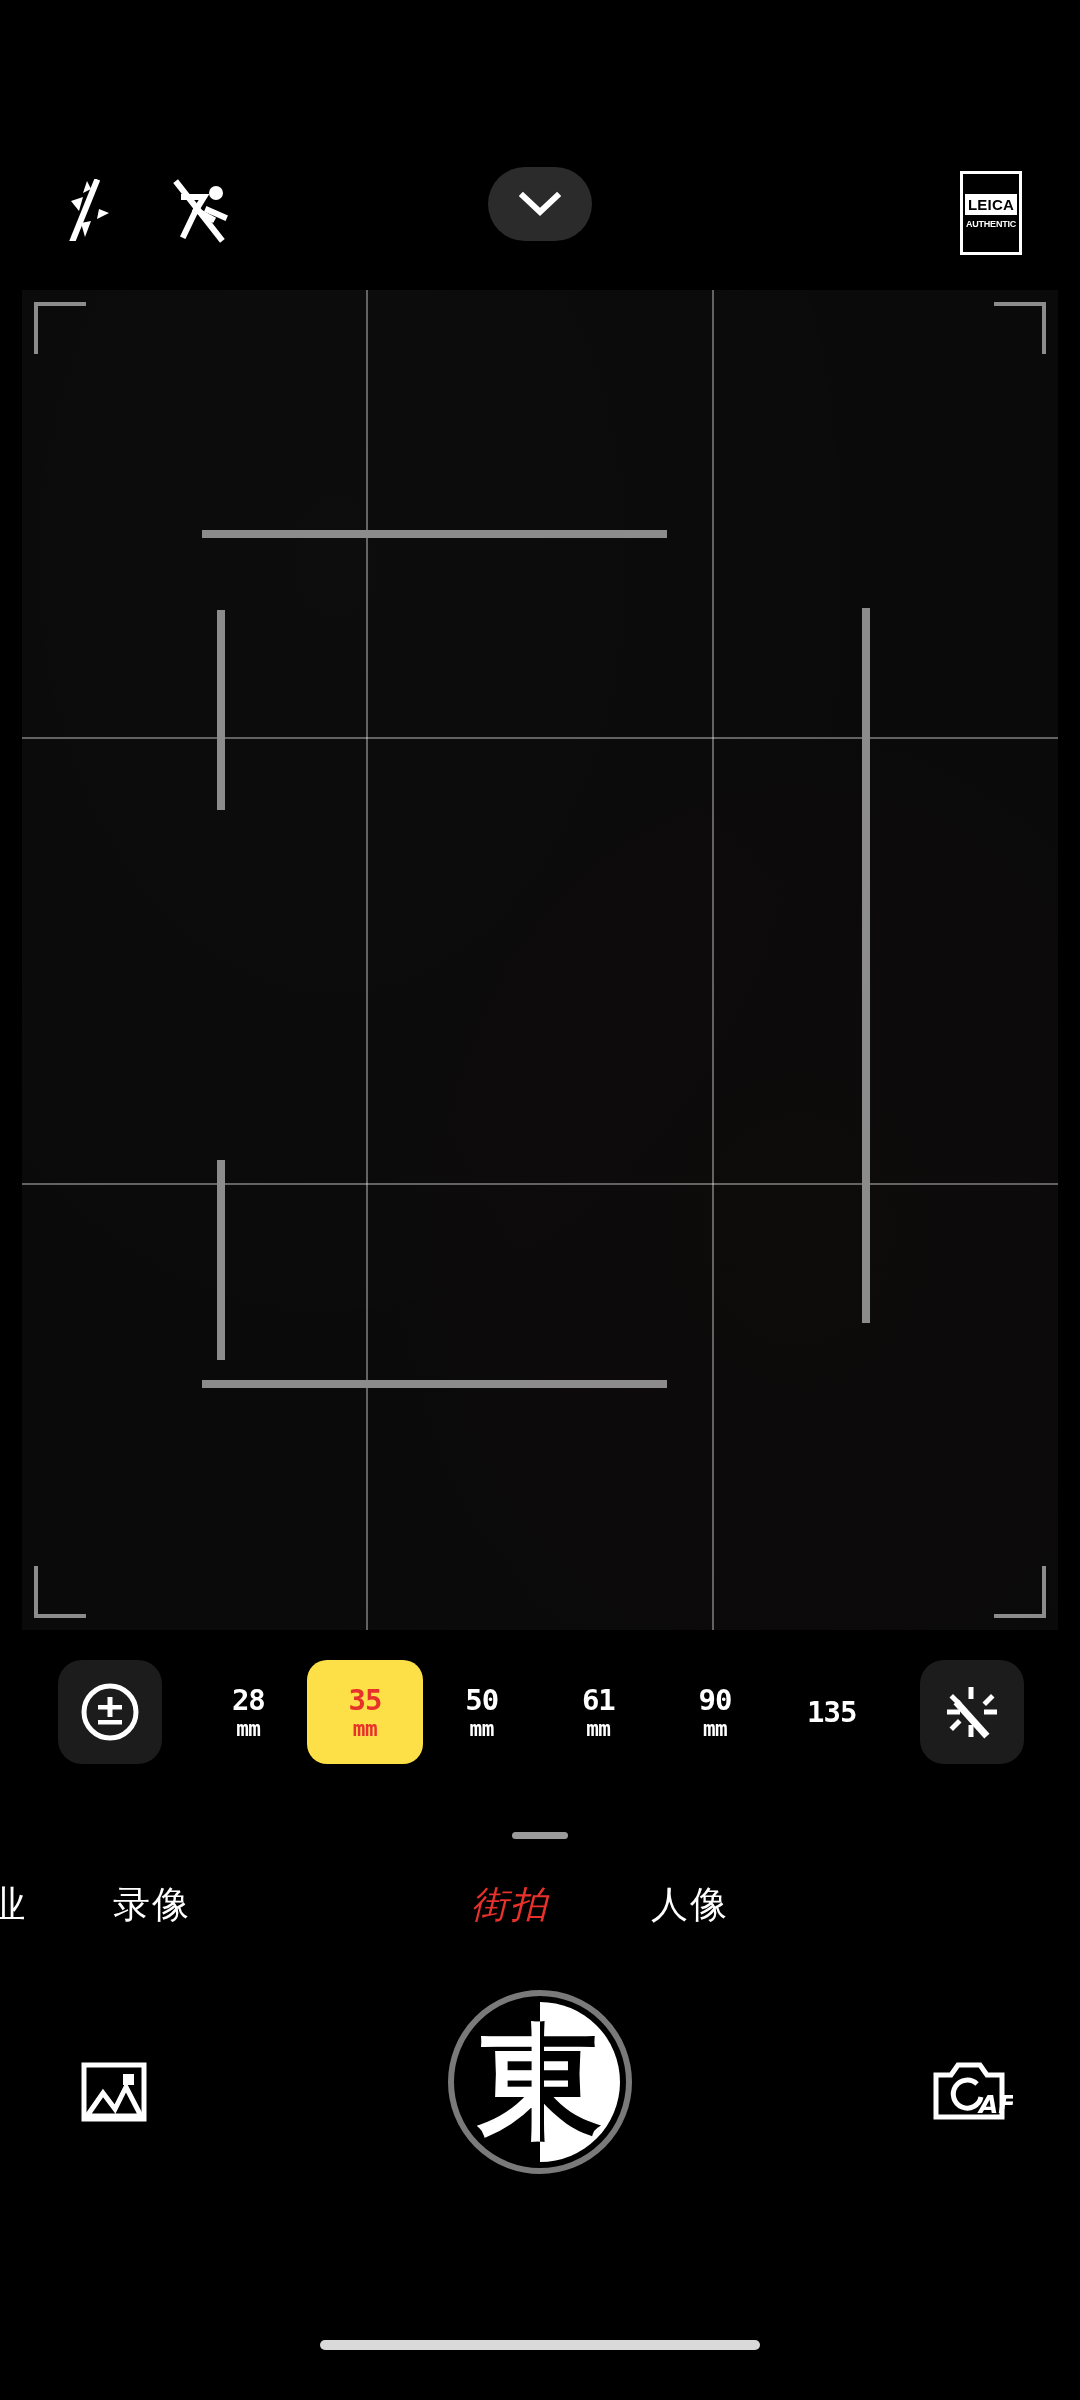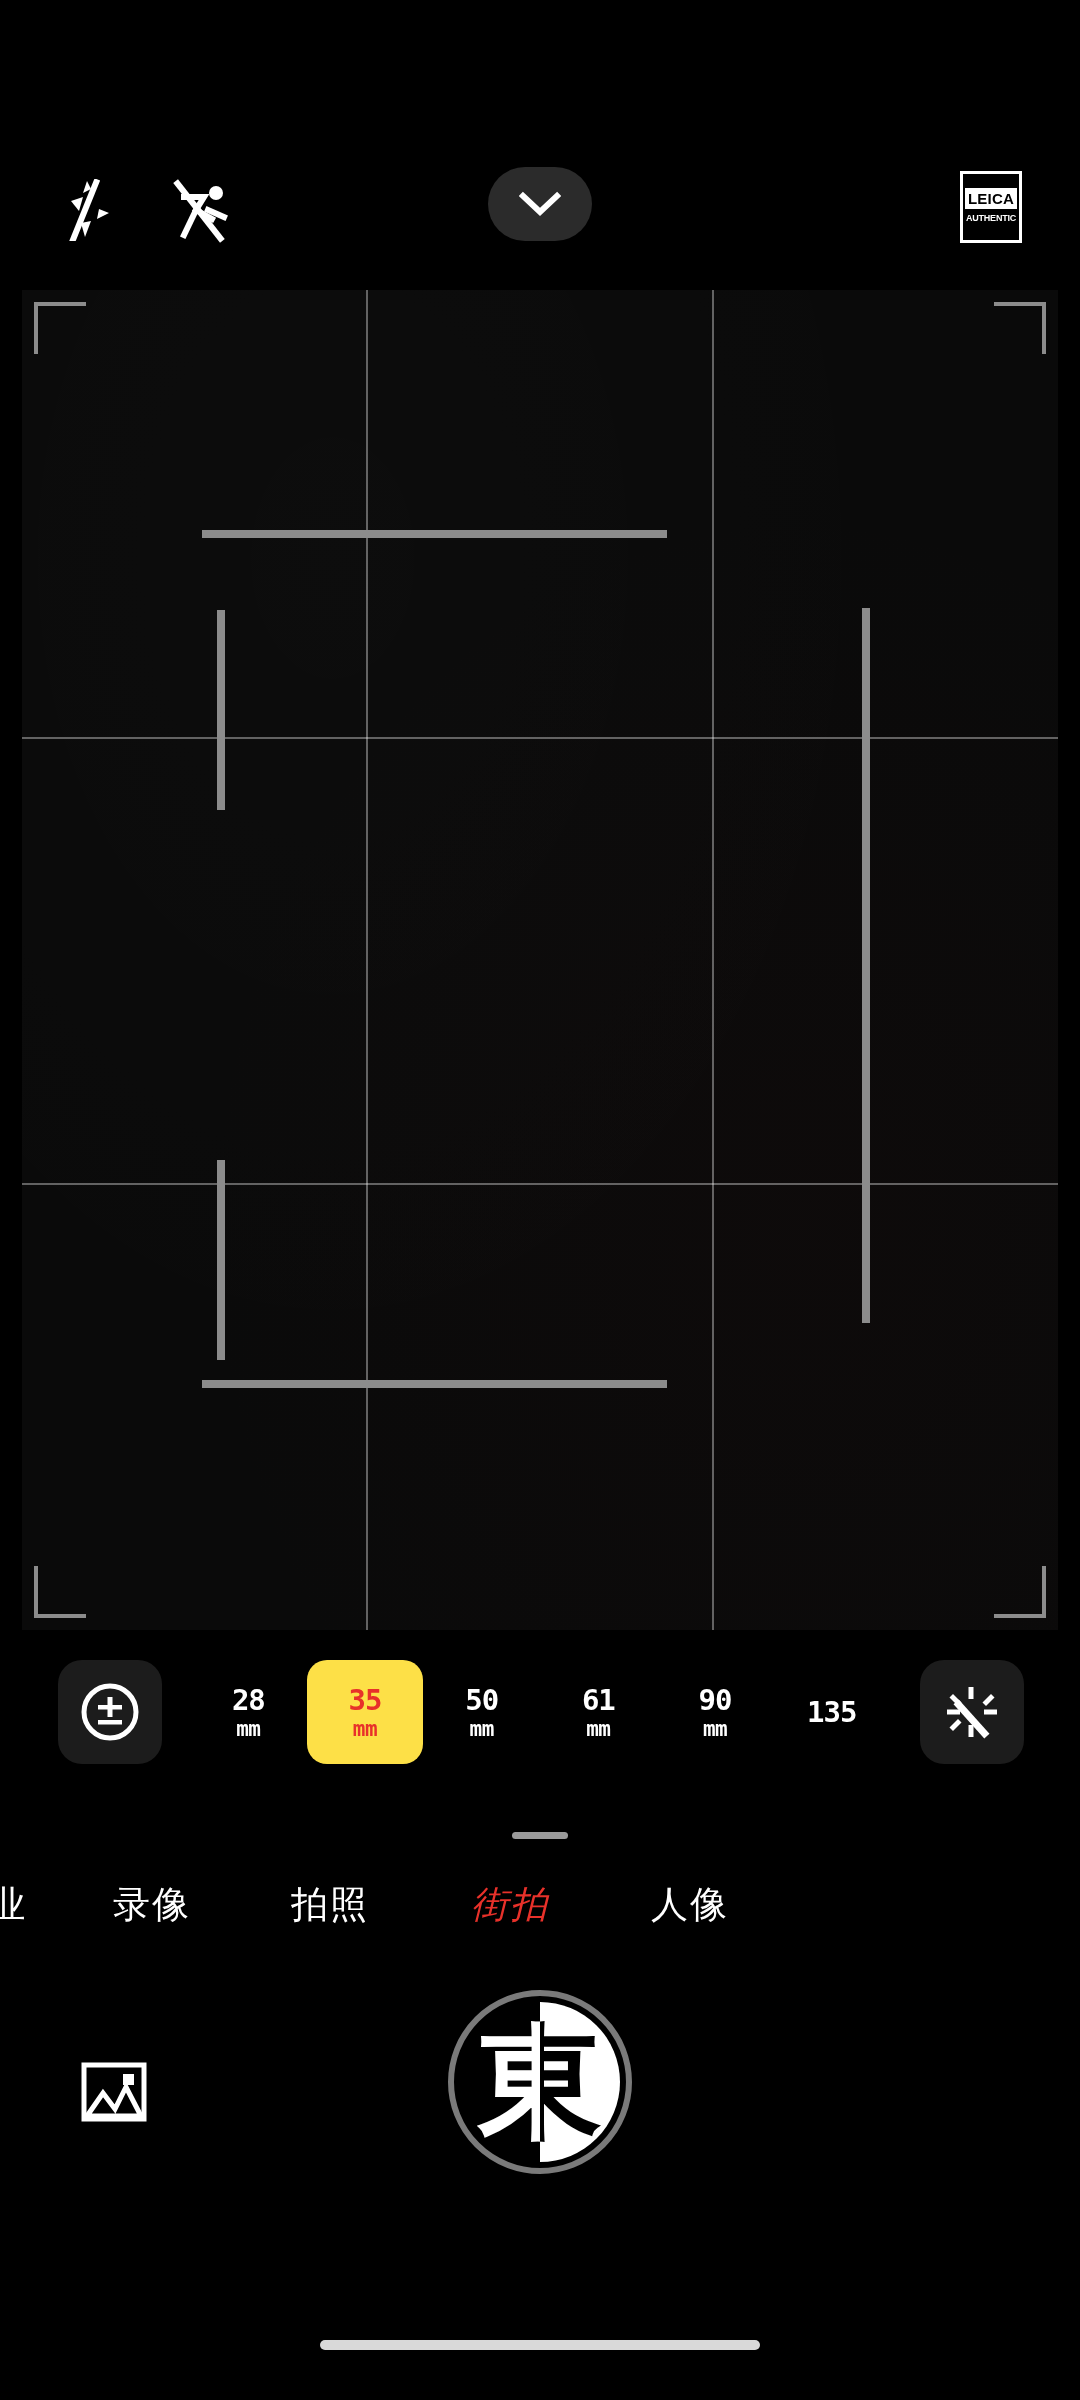--- a/index.html
+++ b/index.html
@@ -32,21 +32,21 @@
   #expand-btn {
     position:absolute; left:488px; top:2px;
     width:104px; height:74px;
     background:#2b2b2b;
     border-radius:37px;
     display:flex; align-items:center; justify-content:center;
   }
 
   #leica-badge {
     position:absolute; left:960px; top:6px;
-    width:62px; height:72px;
+    width:62px; height:84px;
     border:3px solid #ffffff;
     background:#000;
     display:flex; flex-direction:column;
     align-items:center; justify-content:center;
     padding:3px 2px;
   }
   #leica-badge .lb-top {
     background:#ffffff; color:#000;
     font-size:15px; font-weight:bold;
     letter-spacing:0.2px;
@@ -384,23 +384,20 @@
   </div>
 
   <div id="mode-indicator"></div>
   <div id="mode-row">
     <div class="mode-item" id="mode-0">
       <span>业</span>
     </div>
     <div class="mode-item" id="mode-1">
       <span>录像</span>
     </div>
-    <div class="mode-item" id="mode-2">
-      <span>拍照</span>
-    </div>
     <div class="mode-item active" id="mode-3">
       <span>街拍</span>
     </div>
     <div class="mode-item" id="mode-4">
       <span>人像</span>
     </div>
   </div>
 
   <div id="bottom-bar">
 
@@ -415,16 +412,25 @@
     </div>
 
     <div id="shutter-btn">
       <div id="shutter-inner">
         <div id="shutter-halfdisc"></div>
         <div id="shutter-glyph-white">東</div>
         <div id="shutter-glyph-black">東</div>
       </div>
     </div>
 
+    <div id="af-switch-btn">
+      <span>
+        <svg width="80" height="62" viewBox="0 0 80 62">
+          <path d="M3 14 H18 L25 4 H47 L54 14 H69 V56 H3 Z" fill="none" stroke="#ffffff" stroke-width="5" stroke-linejoin="miter"></path>
+          <path d="M44 23 A14 14 0 1 0 48 36" fill="none" stroke="#ffffff" stroke-width="5" stroke-linecap="butt"></path>
+          <text x="46" y="52" font-family="DejaVu Sans, sans-serif" font-size="25" font-weight="bold" font-style="italic" fill="#ffffff">AF</text>
+        </svg>
+      </span>
+    </div>
   </div>
 
   <div id="home-indicator"></div>
 </div>
 
 </body></html>

